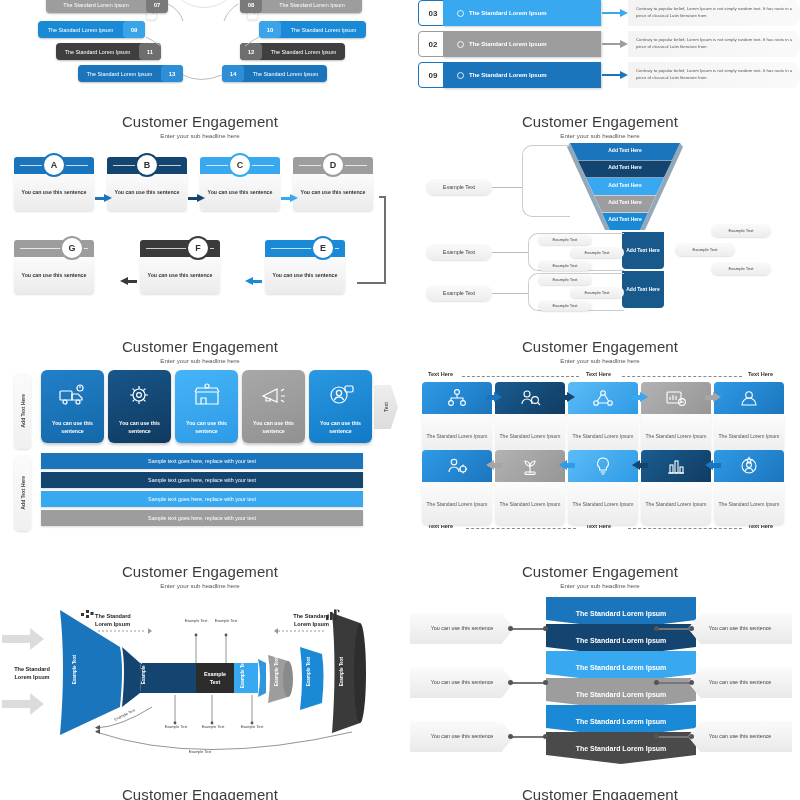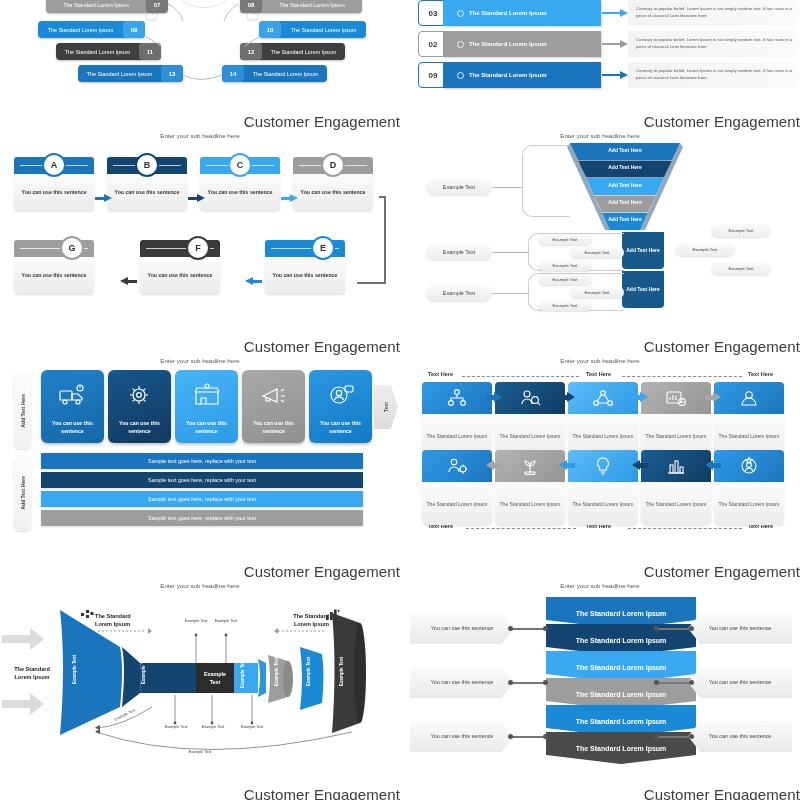--- a/index.html
+++ b/index.html
@@ -1,20 +1,20 @@
 <!DOCTYPE html>
 <html><head>
 <meta charset="utf-8">
 <style>
   * { box-sizing: border-box; margin:0; padding:0; }
   html,body { width:800px; height:800px; background:#fff; font-family:"Liberation Sans", sans-serif; overflow:hidden; }
   #page { position:relative; width:800px; height:800px; background:#fff; }
 
   .slide { position:absolute; background:#fff; overflow:hidden; }
-  .s-title { text-align:right; font-size:15px; color:#3b3b3b; font-weight:400; letter-spacing:.1px; }
+  .s-title { text-align:center; font-size:15px; color:#3b3b3b; font-weight:400; letter-spacing:.1px; }
   .s-sub { text-align:center; font-size:6.2px; color:#555; margin-top:2px; }
 
   
   .s1bar { position:absolute; height:17px; border-radius:4px; display:flex; align-items:center;
            box-shadow:0 1px 2px rgba(0,0,0,.25); }
   .s1bar span.t { font-size:5.4px; color:#fff; flex:1; text-align:center; white-space:nowrap; }
   .s1num { width:22px; height:17px; border-radius:4px; display:flex; align-items:center; justify-content:center;
            font-size:6px; font-weight:bold; color:#fff; }
   .s1center { position:absolute; border:1px solid #e3e3e3; border-radius:50%; background:#fff; }
   .s1side { position:absolute; background:#fff; border:1px solid #eee; border-radius:3px;

